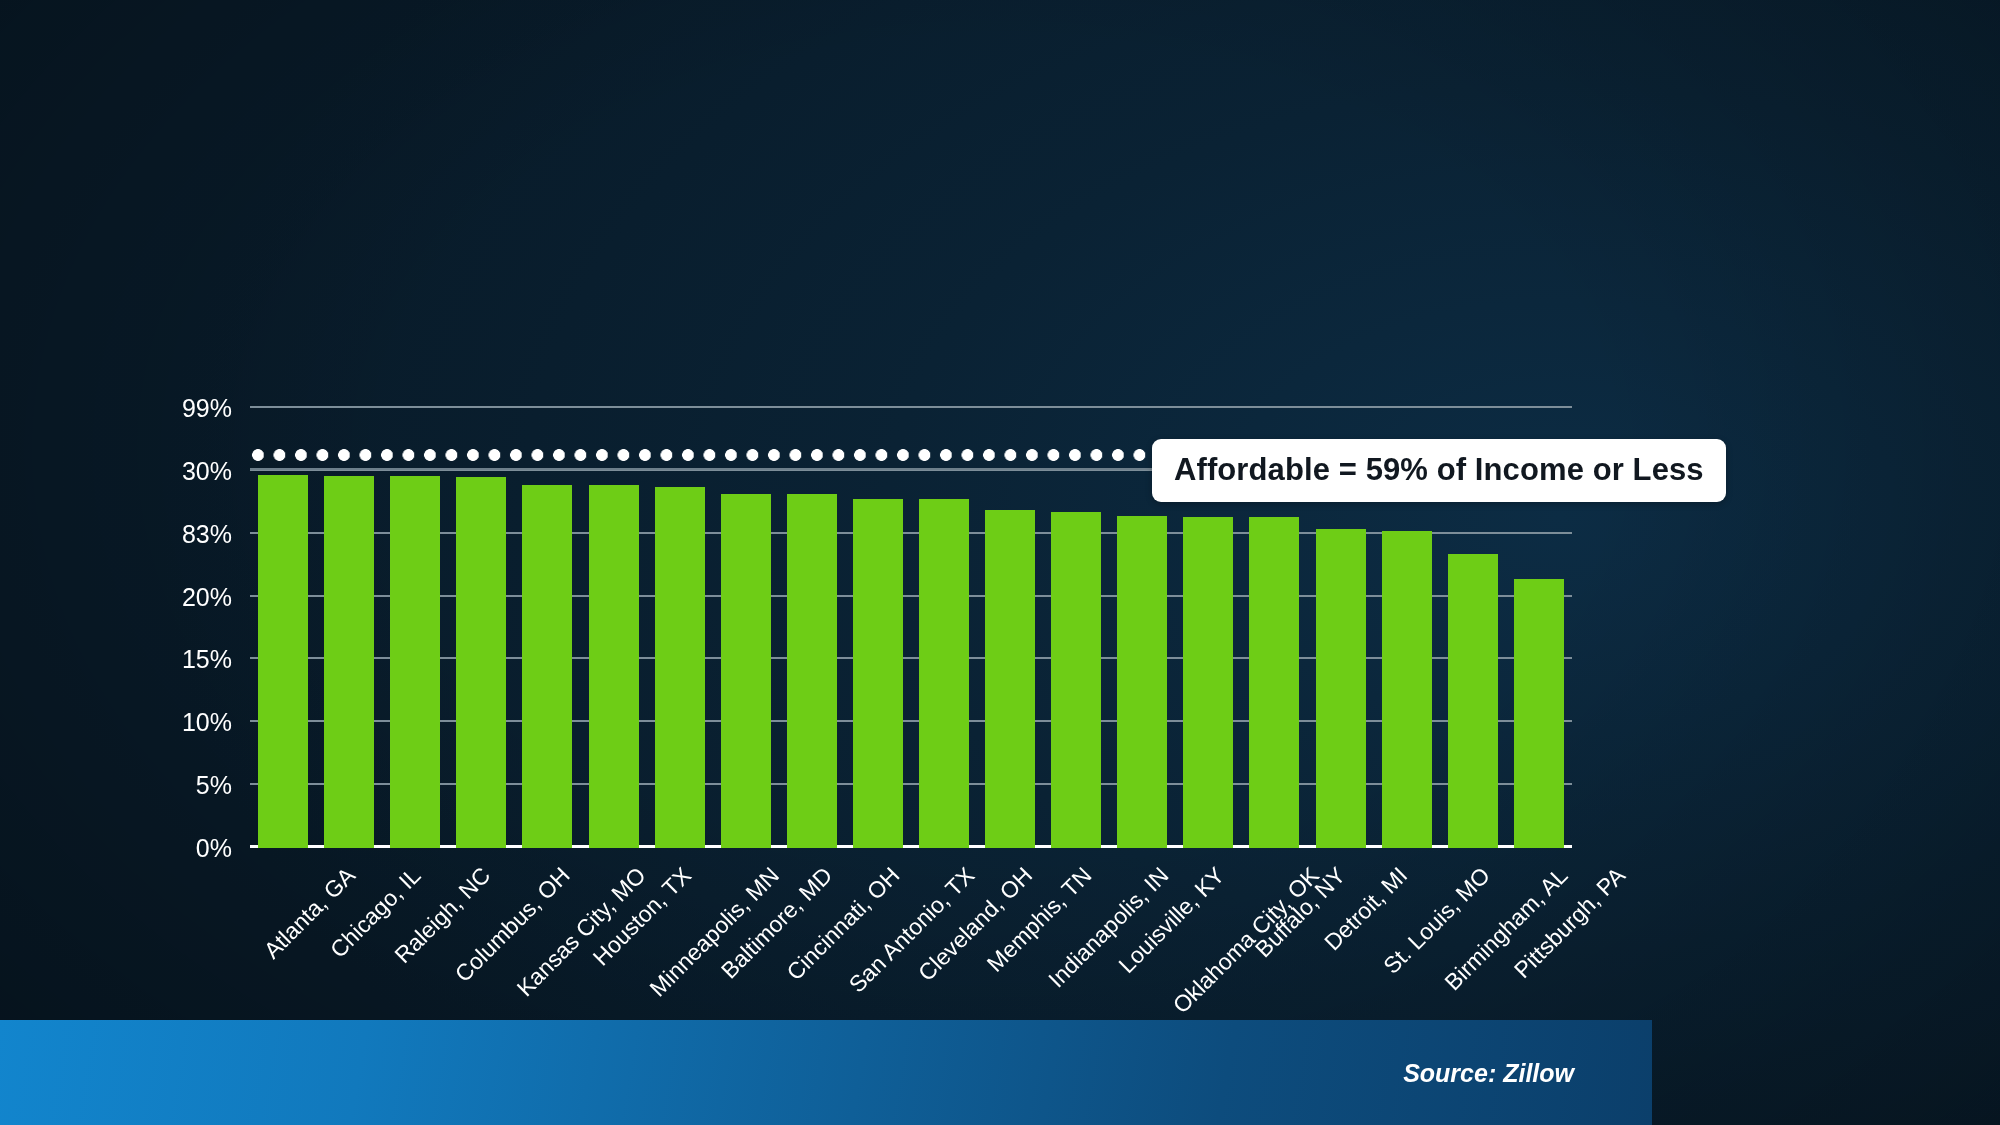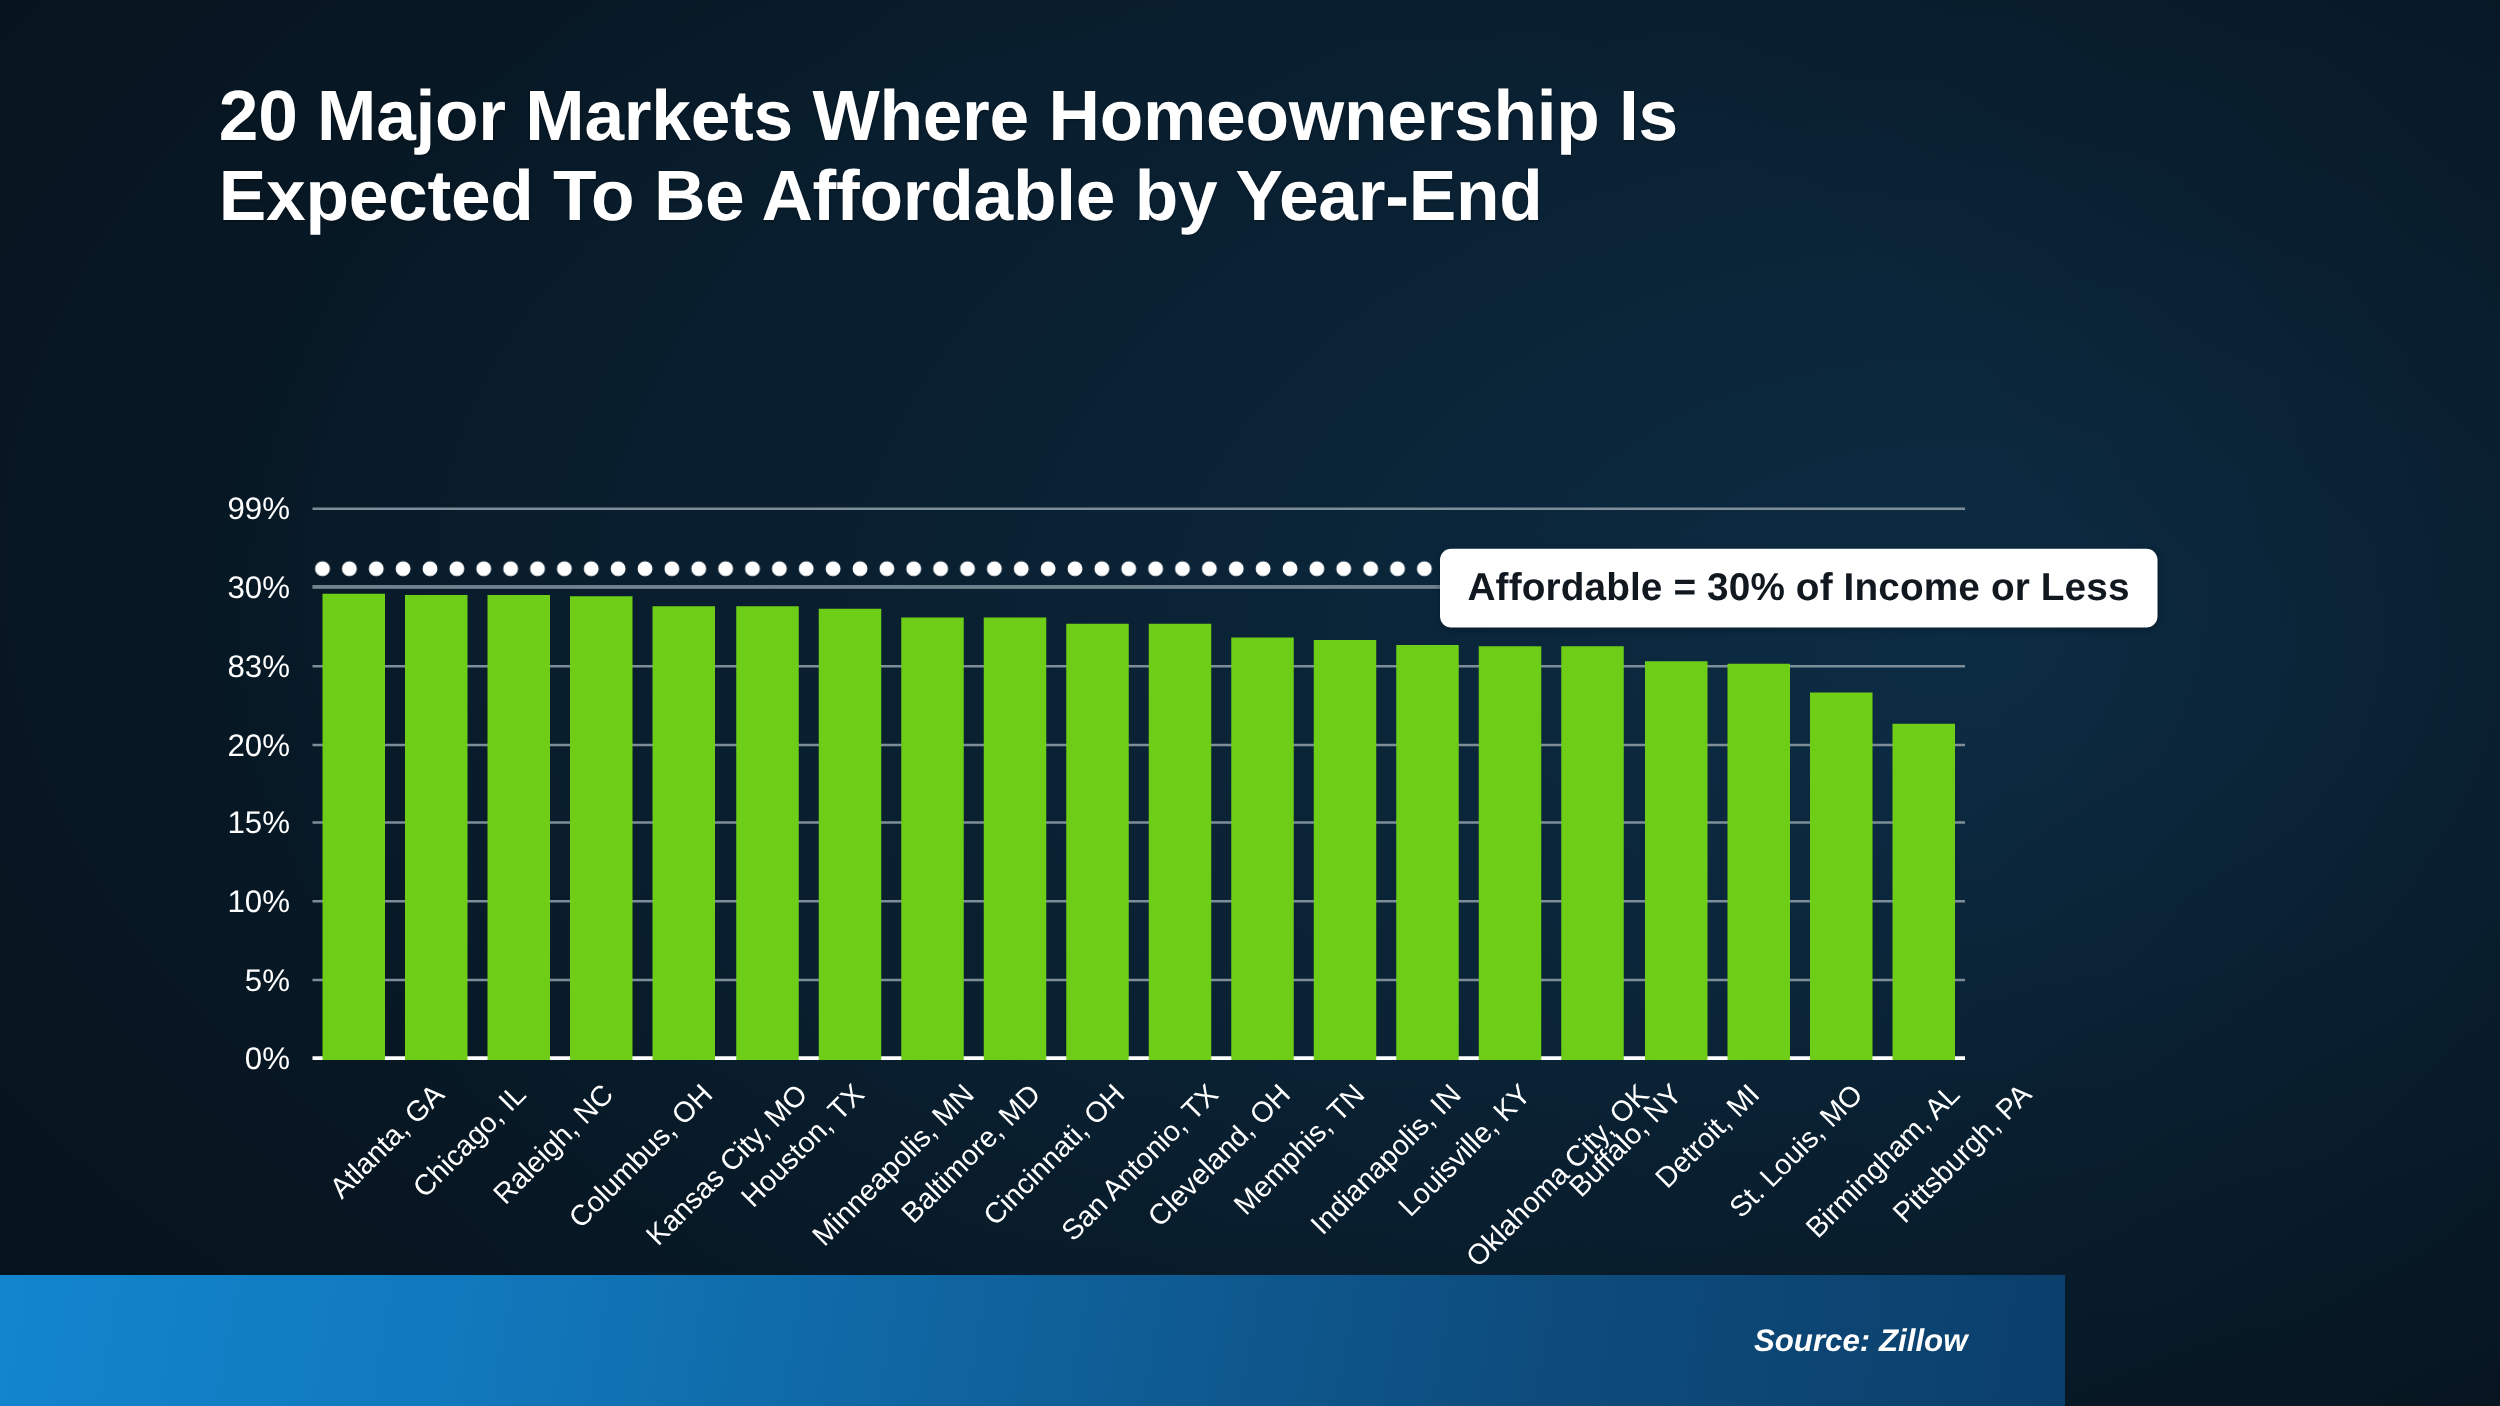--- a/index.html
+++ b/index.html
@@ -116,21 +116,20 @@
     font-family:"Liberation Sans",sans-serif;
   }
 </style>
 </head>
 <body>
 
 <div id="bg"></div>
 <div id="vig"></div>
 
 <div id="header">
-  <div id="title">20 Major Markets Where Homeownership Is Expected To Be Affordable by Year-End</div>
 </div>
 
 <div id="chart">
   <div id="plot">
     <div id="gridlines">
         <div class="gridline" style="bottom: 100%;"></div>
         <div class="ytick" style="bottom: 100%; transform: translateY(50%);">99%</div>
         <div class="gridline" style="bottom: 85.7143%;"></div>
         <div class="ytick" style="bottom: 85.7143%; transform: translateY(50%);">30%</div>
         <div class="gridline" style="bottom: 71.4286%;"></div>
@@ -268,19 +267,19 @@
       </div>
       <div class="xwrap">
         <span class="xlabel">Birmingham, AL</span>
       </div>
       <div class="xwrap">
         <span class="xlabel">Pittsburgh, PA</span>
       </div>
     </div>
 
   <div id="annot">
-    <span id="annot-label">Affordable = 30% of Income or Less</span>
+    <span id="annot-label">Affordable = 59% of Income or Less</span>
   </div>
 </div>
 
 <div id="footer">
   <div id="source">Source: Zillow</div>
 </div>
 
 </body></html>

